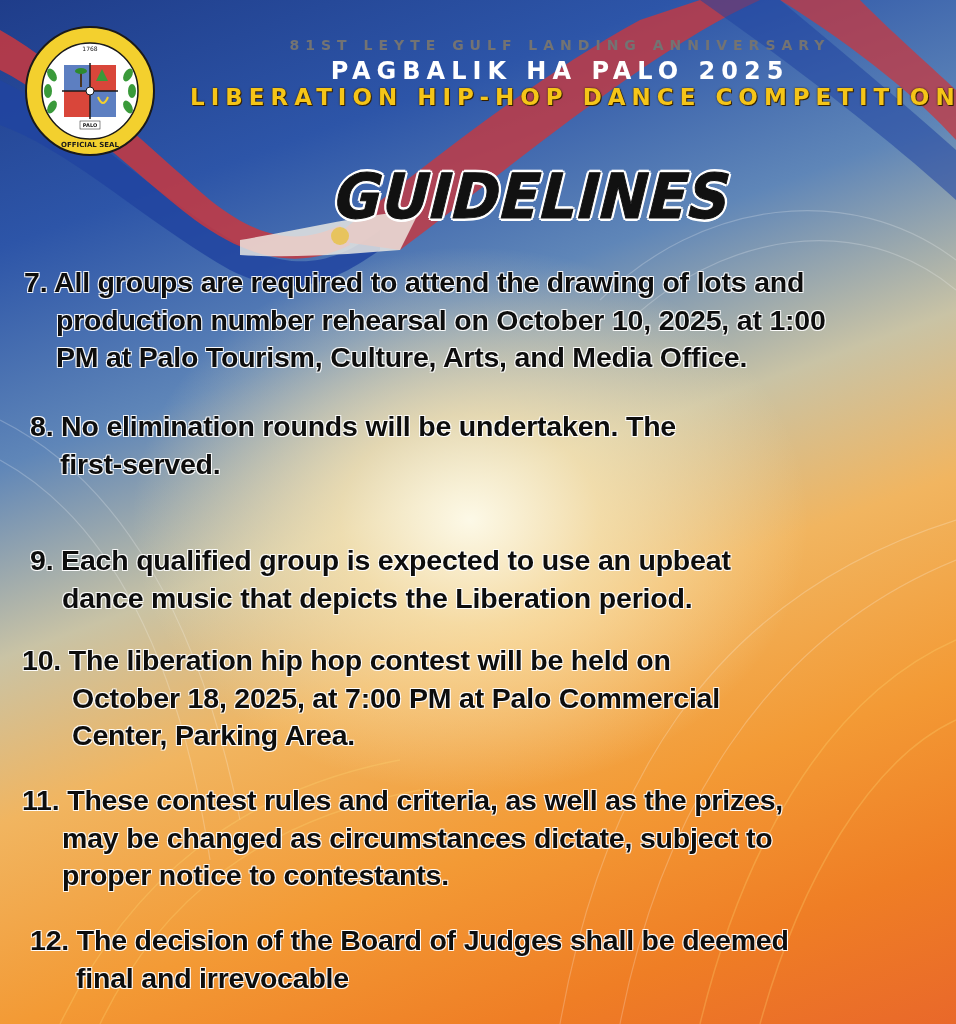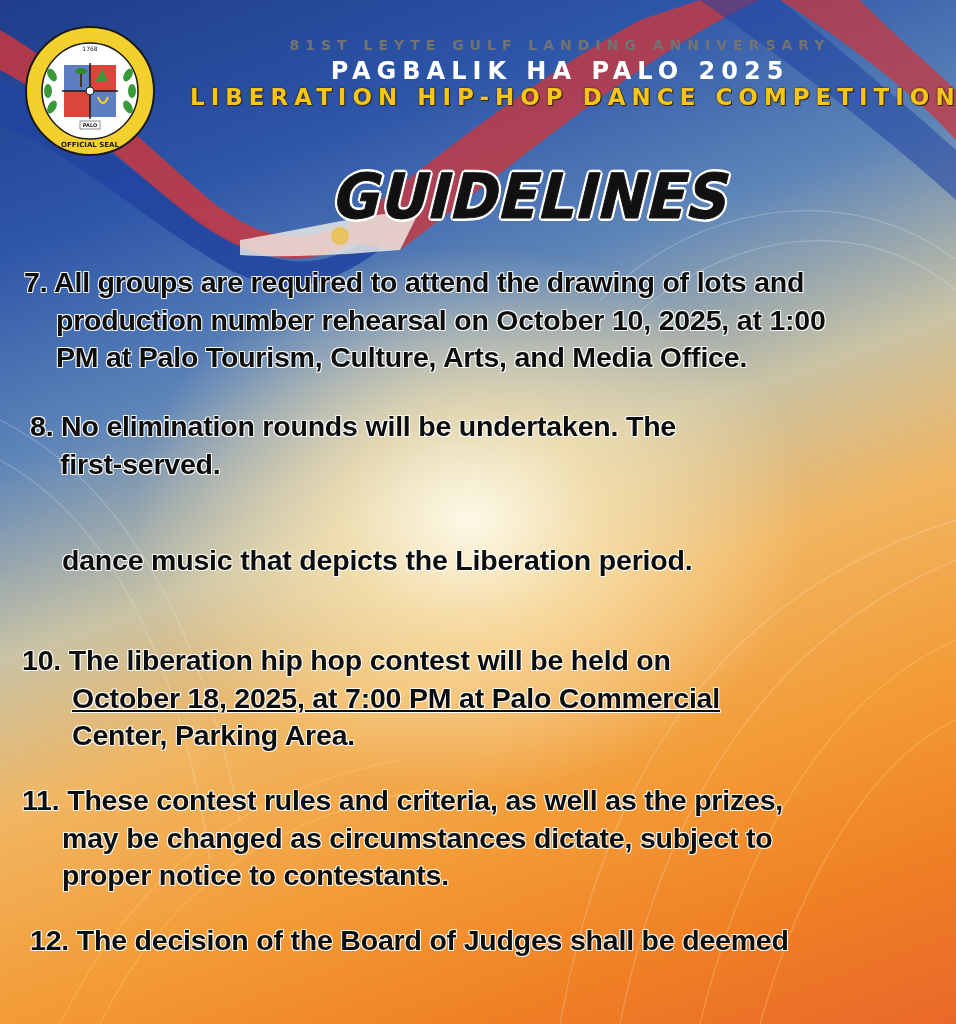--- a/index.html
+++ b/index.html
@@ -138,30 +138,32 @@
   <span class="line" style="padding-left:32px;">production number rehearsal on October 10, 2025, at 1:00</span>
   <span class="line" style="padding-left:32px;">PM at Palo Tourism, Culture, Arts, and Media Office.</span>
 </div>
 
 <div class="item" style="left:30px; top:408px;">
   <span class="line"><span>8.</span> <span>No elimination rounds will be undertaken. The</span></span>
   <span class="line" style="padding-left:30px;">first-served.</span>
 </div>
 
 <div class="item" style="left:30px; top:542px;">
+  <span class="line"><span>9.</span> <span>Each qualified group is expected to use an upbeat</span></span>
   <span class="line" style="padding-left:32px;">dance music that depicts the Liberation period.</span>
 </div>
 
 <div class="item" style="left:22px; top:642px;">
   <span class="line"><span>10.</span> <span>The liberation hip hop contest will be held on</span></span>
-  <span class="line" style="padding-left:50px;text-decoration:underline;">October 18, 2025, at 7:00 PM at Palo Commercial</span>
+  <span class="line" style="padding-left:50px;">October 18, 2025, at 7:00 PM at Palo Commercial</span>
   <span class="line" style="padding-left:50px;">Center, Parking Area.</span>
 </div>
 
 <div class="item" style="left:22px; top:782px;">
   <span class="line"><span>11.</span> <span>These contest rules and criteria, as well as the prizes,</span></span>
   <span class="line" style="padding-left:40px;">may be changed as circumstances dictate, subject to</span>
   <span class="line" style="padding-left:40px;">proper notice to contestants.</span>
 </div>
 
 <div class="item" style="left:30px; top:922px;">
   <span class="line"><span>12.</span> <span>The decision of the Board of Judges shall be deemed</span></span>
+  <span class="line" style="padding-left:46px;">final and irrevocable</span>
 </div>
 
 </body></html>

